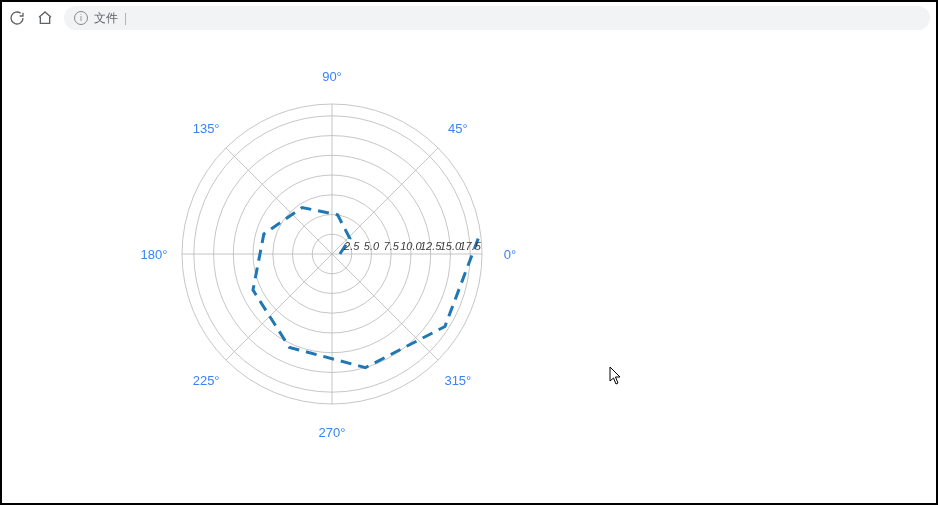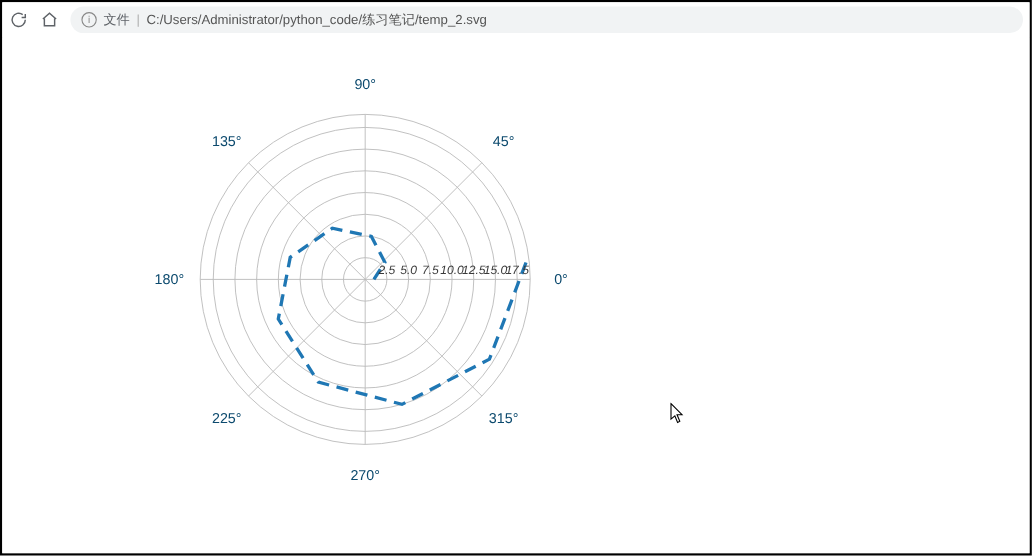--- a/index.html
+++ b/index.html
@@ -45,21 +45,21 @@
     .chart-wrap {
       position: absolute;
       top: 20px;
       left: 130px;
       width: 400px;
       height: 400px;
     }
     .angle-label {
       position: absolute;
       font-size: 13px;
-      color: #0c4a6e;
+      color: #3b82f6;
       transform: translate(-50%, -50%);
       white-space: nowrap;
     }
     .radial-label {
       position: absolute;
       font-size: 11px;
       color: #3a3a3a;
       transform: translate(-50%, -50%);
       white-space: nowrap;
       font-style: italic;
@@ -84,21 +84,20 @@
   <div class="home-icon">
     <svg width="16" height="16" viewBox="0 0 24 24" fill="none" stroke="#5f6368" stroke-width="2">
       <path d="M3 11l9-8 9 8"></path>
         <path d="M5 10v10h14V10"></path>
     </svg>
   </div>
   <div class="addrbar">
     <div class="info-icon">i</div>
     <span>文件</span>
     <span class="sep">|</span>
-    <span class="path">C:/Users/Administrator/python_code/练习笔记/temp_2.svg</span>
   </div>
 </div>
 
 <div class="content">
   <div class="chart-wrap">
     <svg id="polar-svg" width="400" height="400" viewBox="0 0 400 400">
         <circle cx="200" cy="200" r="19.736842105263158" fill="none" stroke="#b8b8b8" stroke-width="0.8"></circle>
         <circle cx="200" cy="200" r="39.473684210526315" fill="none" stroke="#b8b8b8" stroke-width="0.8"></circle>
         <circle cx="200" cy="200" r="59.21052631578947" fill="none" stroke="#b8b8b8" stroke-width="0.8"></circle>
         <circle cx="200" cy="200" r="78.94736842105263" fill="none" stroke="#b8b8b8" stroke-width="0.8"></circle>

